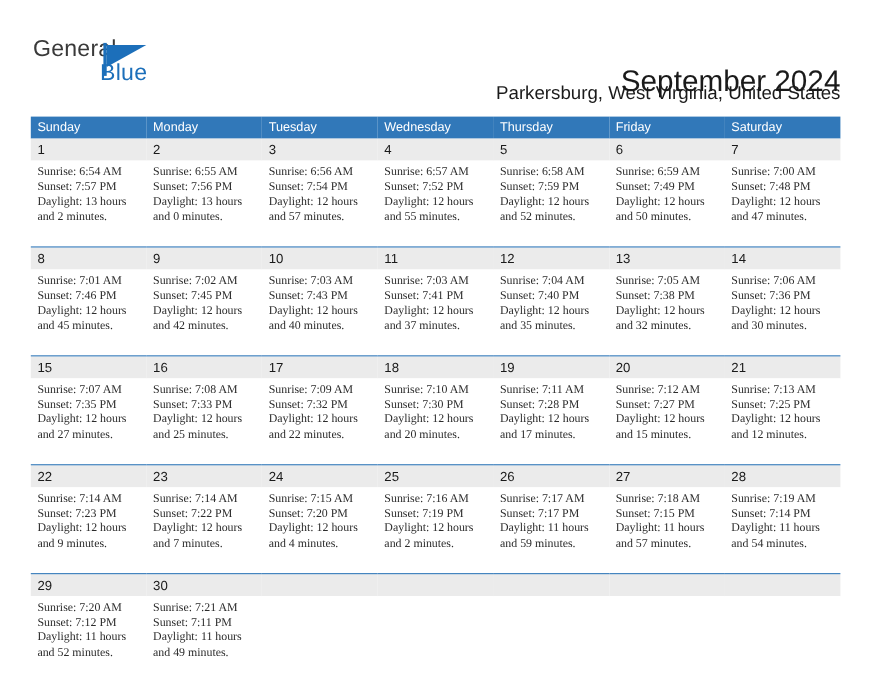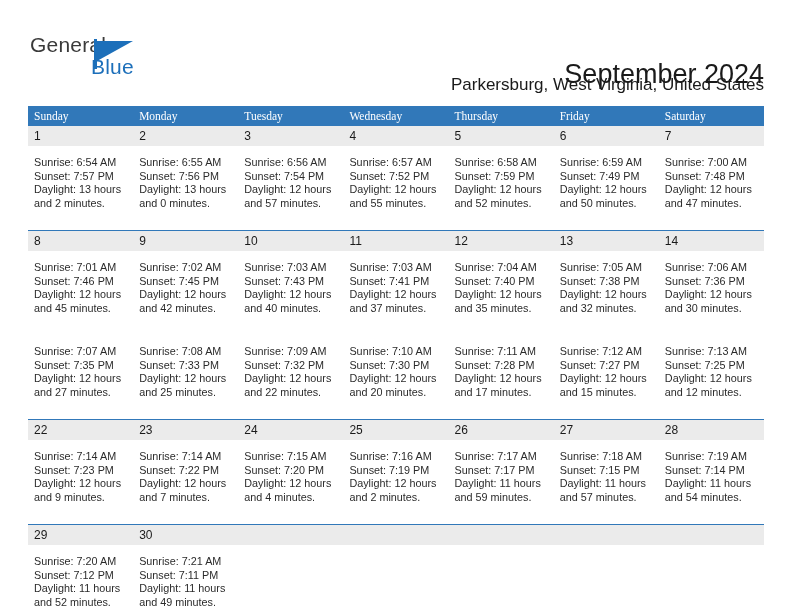--- a/index.html
+++ b/index.html
@@ -106,21 +106,21 @@
   .calendar col { width: 105.14px; }
 
   .calendar thead th {
     background: #3178b9;
     color: #ffffff;
     font-size: 11.5px;
     font-weight: normal;
     text-align: left;
     padding: 4px 0 4px 6px;
     height: 11px;
-    font-family: Liberation Serif, serif;
+    font-family: Liberation Sans, sans-serif;
   }
 
   .daynum-row td {
     background: #ebebeb;
     font-size: 12px;
     color: #1a1a1a;
     padding: 3px 0 3px 6px;
     vertical-align: top;
     border-top: 1.5px solid #3178b9;
     font-family: "Liberation Sans", sans-serif;
@@ -128,26 +128,26 @@
   .daynum-row.first td {
     border-top: none;
   }
   .daynum-row td.empty {
     background: #ebebeb;
   }
 
   .info-row td {
     background: #ffffff;
     vertical-align: top;
-    padding: 10px 0 10px 6px;
+    padding: 4px 0 10px 6px;
     height: 64px;
     font-size: 10.8px;
     line-height: 13.6px;
     color: #2b2b2b;
-    font-family: Liberation Sans, sans-serif;
+    font-family: Liberation Serif, serif;
   }
   .info-line {
     white-space: nowrap;
   }
 </style>
 </head>
 <body>
 
 <div class="page">
 
@@ -285,20 +285,29 @@
             <div class="info-line">Daylight: 12 hours</div>
             <div class="info-line">and 32 minutes.</div>
           </td>
           <td>
             <div class="info-line">Sunrise: 7:06 AM</div>
             <div class="info-line">Sunset: 7:36 PM</div>
             <div class="info-line">Daylight: 12 hours</div>
             <div class="info-line">and 30 minutes.</div>
           </td>
         </tr>
+        <tr class="daynum-row">
+          <td>15</td>
+          <td>16</td>
+          <td>17</td>
+          <td>18</td>
+          <td>19</td>
+          <td>20</td>
+          <td>21</td>
+        </tr>
         <tr class="info-row">
           <td>
             <div class="info-line">Sunrise: 7:07 AM</div>
             <div class="info-line">Sunset: 7:35 PM</div>
             <div class="info-line">Daylight: 12 hours</div>
             <div class="info-line">and 27 minutes.</div>
           </td>
           <td>
             <div class="info-line">Sunrise: 7:08 AM</div>
             <div class="info-line">Sunset: 7:33 PM</div>

